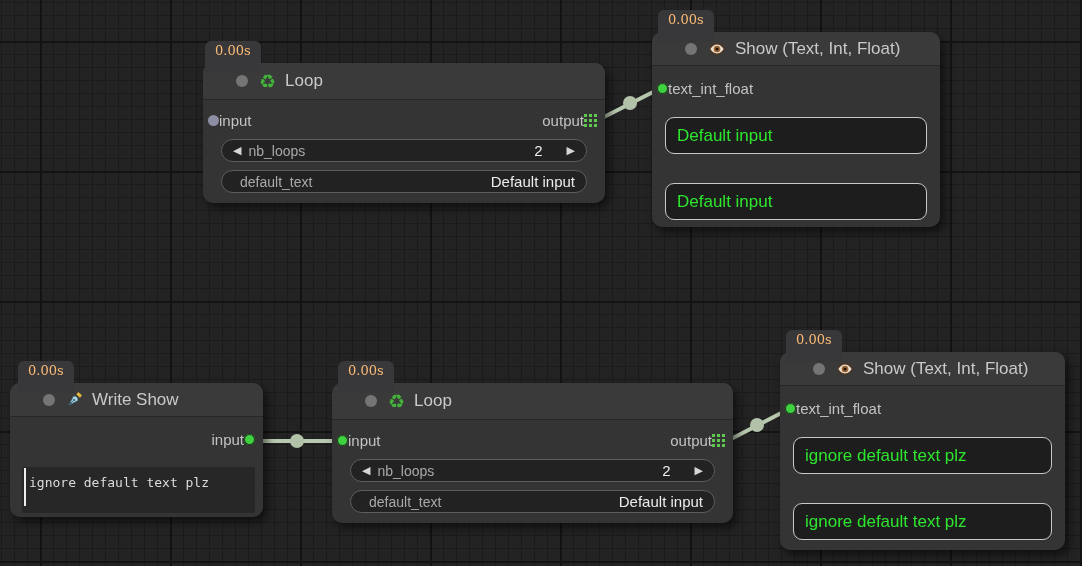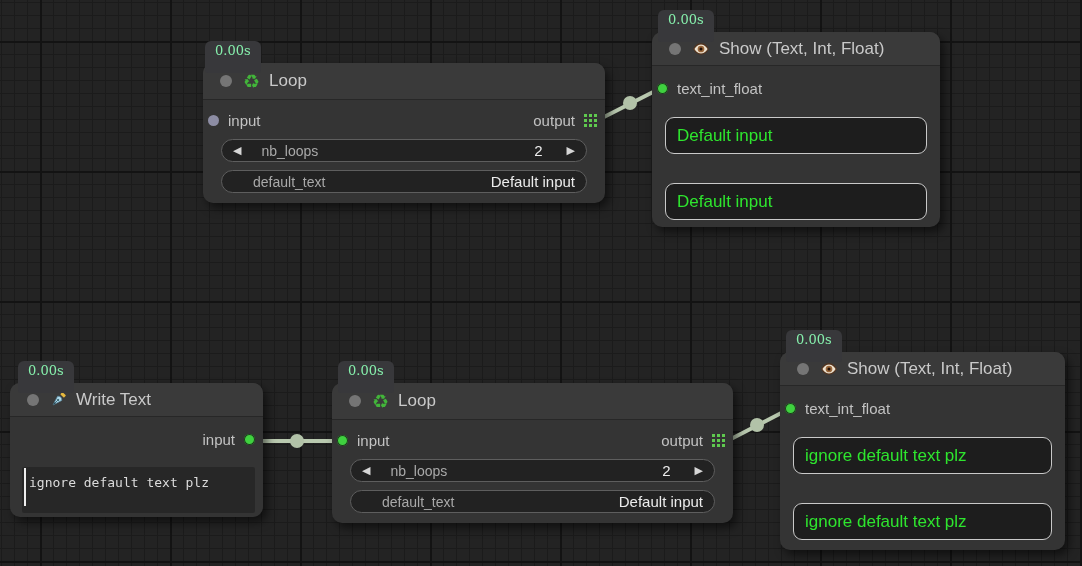--- a/index.html
+++ b/index.html
@@ -15,47 +15,47 @@
     background-position:40px 41px,40px 41px,1px 2px,1px 2px;
     font-family:"Liberation Sans", sans-serif;
   }
   svg.links{position:absolute;left:0;top:0;z-index:1;}
   .node{
     position:absolute;z-index:2;background:#343434;border-radius:10px;
     box-shadow:4px 5px 10px rgba(0,0,0,.55);
   }
   .badge{
     position:absolute;top:-22px;height:32px;line-height:19px;
-    background:#38383b;color:#86efac;
+    background:#38383b;color:#fdba74;
     font-family:"DejaVu Serif", serif;font-size:13px;
     padding:0 10px;border-radius:6px 6px 3px 3px;z-index:1;text-align:center;
   }
   .header{
     height:36px;background:#3a3a3a;border-radius:10px 10px 0 0;
-    border-bottom:1px solid #272727;display:flex;align-items:center;padding:0 10px;
+    border-bottom:1px solid #272727;display:flex;align-items:center;padding:0 26px;
   }
   .header.short{height:33px;}
   .collapse-dot{width:12px;height:12px;border-radius:50%;background:#757575;margin:0 11px 0 7px;flex:none;}
   .title{color:#c9c9c9;font-size:17px;white-space:nowrap;}
   .hicon{margin-right:9px;display:inline-flex;flex:none;}
   .recycle{font-size:19px;color:#42b53a;line-height:1;}
   .ports{display:flex;align-items:center;justify-content:space-between;padding:9px 8px 0 5px;height:22px;}
   .ports.show-ports{padding-top:12px;height:20px;}
   .ports.out-only{justify-content:flex-end;padding-top:12px;height:20px;}
-  .port{display:flex;align-items:center;gap:9px;color:#c2c2c2;font-size:15px;}
+  .port{display:flex;align-items:center;color:#c2c2c2;font-size:15px;}
   .dot{width:11px;height:11px;border-radius:50%;flex:none;}
   .dot.green{background:#3fd13f;box-shadow:0 0 0 1px #1d3a1d inset;}
   .dot.gray{background:#8d8da4;}
   .widget{
     height:21px;margin:8px 18px 0;background:#222;border:1px solid #5e5e5e;
     border-radius:12px;display:flex;align-items:center;padding:0 11px;
     font-size:14px;color:#a9a9a9;
   }
   .widget .arrow{color:#d6d6d6;font-size:11px;line-height:1;}
-  .widget .wlabel{margin-left:20px;}
+  .widget .wlabel{margin-left:7px;}
   .widget .wlabel.noarrow{}
   .widget .spacer{flex:1;}
   .widget .wvalue{color:#ececec;font-size:15px;}
   .widget .wvalue.num{margin-right:24px;}
   .showbox{
     box-sizing:border-box;height:37px;margin:0 13px;background:#1d1d1d;
     border:1.5px solid #c9c9c9;border-radius:9px;display:flex;align-items:center;
     padding-left:11px;font-size:17px;color:#2ee52e;white-space:nowrap;overflow:hidden;
   }
   .showbox.first{margin-top:19px;}
@@ -157,21 +157,21 @@
         <svg width="17" height="17" viewBox="0 0 20 20">
           <g transform="rotate(45 10 10)">
             <rect x="7" y="0.5" width="6" height="3.6" rx="0.8" fill="#e6b83d"></rect>
             <path d="M10 19 L6.5 8 Q10 4.3 13.5 8 Z" fill="#aed9ea" stroke="#56869c" stroke-width="0.8"></path>
             <line x1="10" y1="11.5" x2="10" y2="16.5" stroke="#35606f" stroke-width="1"></line>
             <circle cx="10" cy="10.7" r="1.3" fill="#35606f"></circle>
             <path d="M10 19 L8.9 15.8 L11.1 15.8 Z" fill="#2b4a56"></path>
           </g>
         </svg>
       </span>
-      <span class="title">Write Text</span>
+      <span class="title">Write Show</span>
     </div>
     <div class="ports out-only">
       <span class="port">
         <span>input</span>
         <span class="dot green"></span>
       </span>
     </div>
     <div class="textarea">
       <span class="caret"></span>
       <span>ignore default text plz</span>

